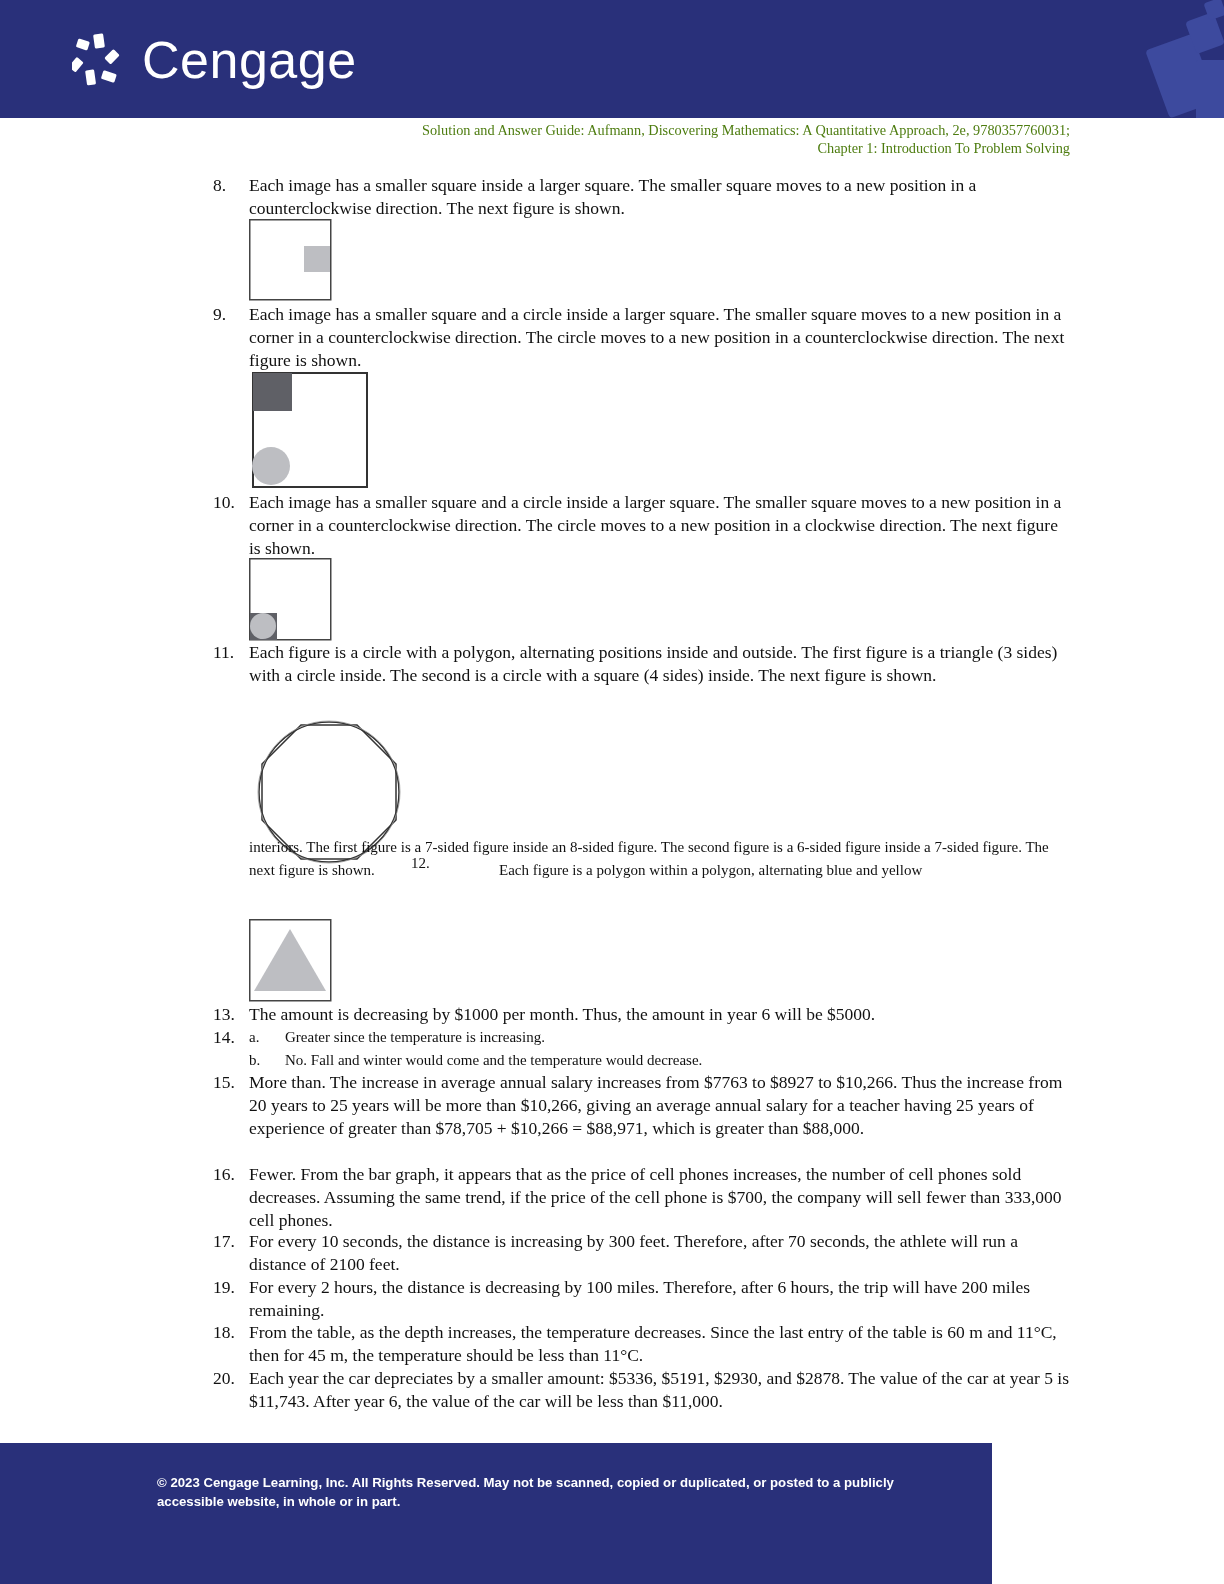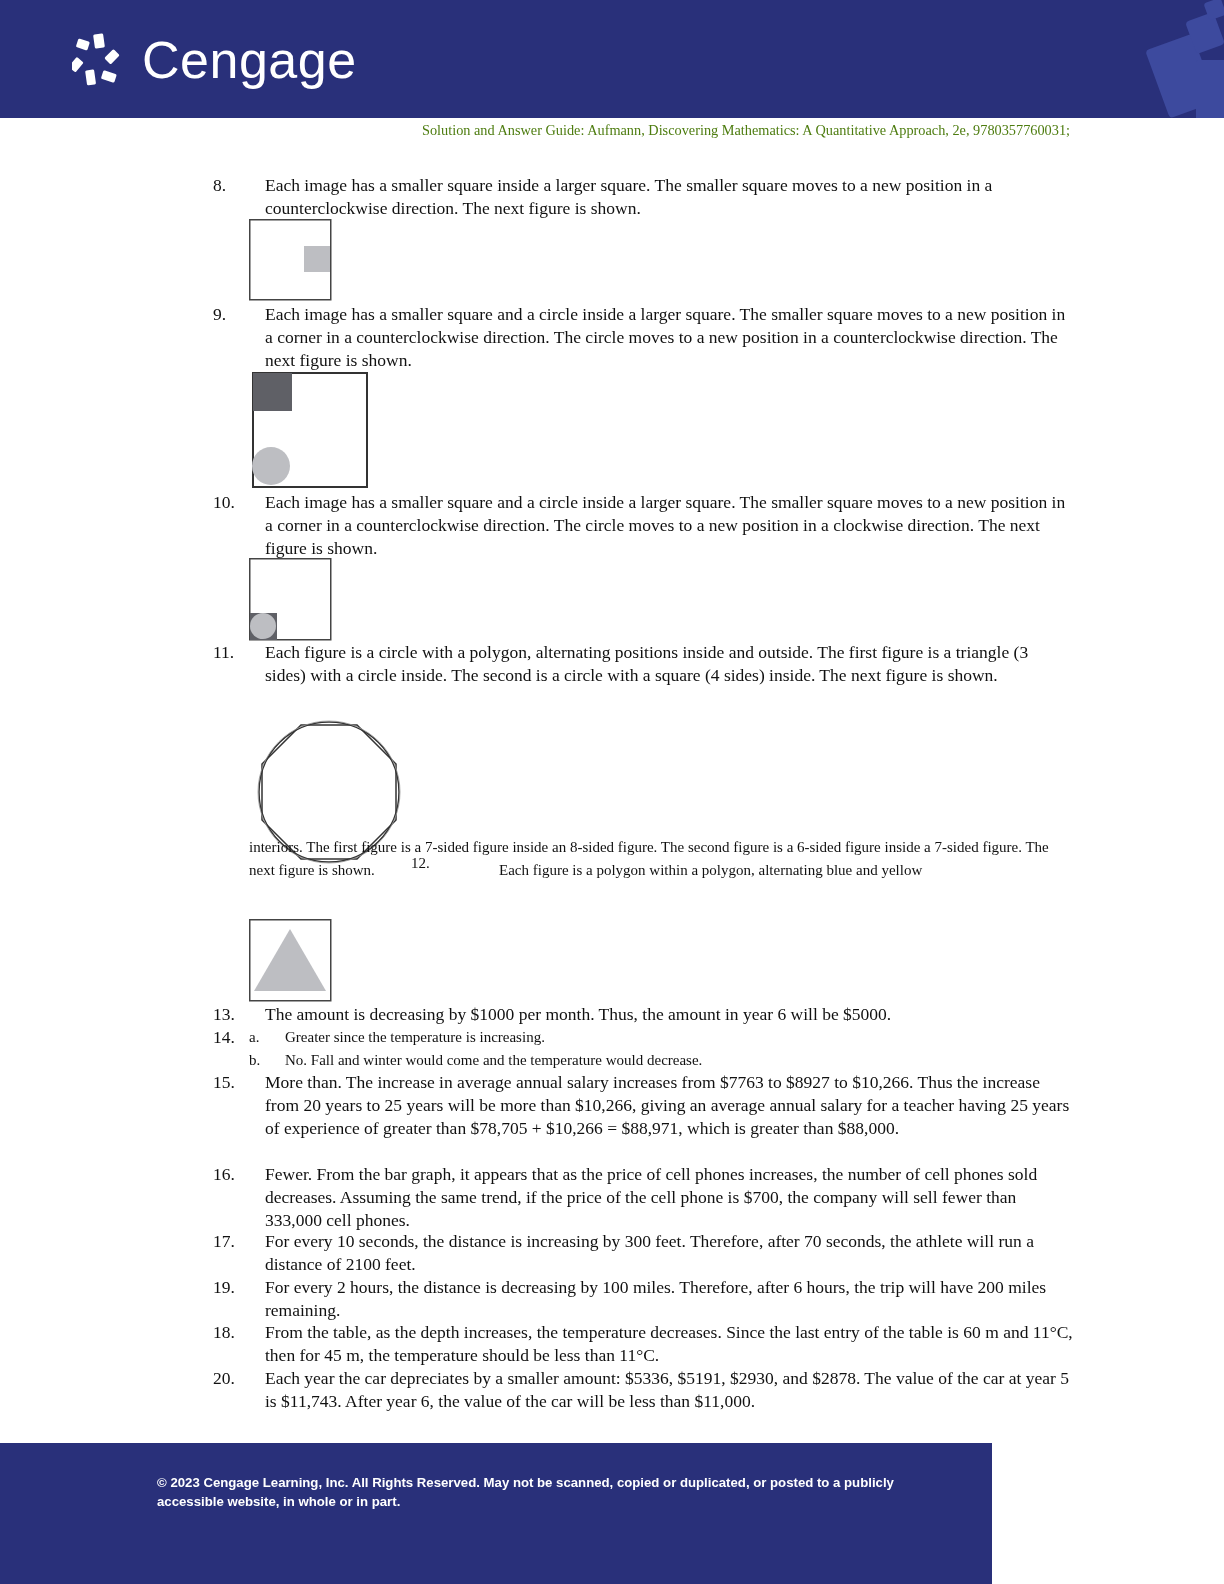--- a/index.html
+++ b/index.html
@@ -10,21 +10,21 @@
   .logo { position: absolute; left: 72px; top: 30px; height: 60px; display: flex; align-items: center; }
   .logo-mark { width: 64px; height: 60px; position: relative; }
   .logo-text { font-family: "Liberation Sans", "DejaVu Sans", sans-serif; color: #fff; font-size: 52px; letter-spacing: 0.5px; margin-left: 6px; line-height: 1; }
   .deco { position: absolute; }
 
   .running-head { position: absolute; right: 154px; top: 121px; text-align: right; font-size: 14.3px; line-height: 18px; color: #4d7c0f; }
 
   .content { position: absolute; left: 0; top: 0; width: 1224px; }
   .item { position: absolute; left: 213px; width: 860px; font-size: 17.5px; line-height: 23px; }
   .num { position: absolute; left: 0; top: 0; }
-  .txt { margin-left: 52px; }
+  .txt { margin-left: 36px; }
   .sub { position: absolute; font-size: 15px; line-height: 23px; }
 
   .fig { position: absolute; }
 
   .bottom-band { position: absolute; left: 0; top: 1443px; width: 992px; height: 141px; background: #29307a; overflow: hidden; }
   .copyright { position: absolute; left: 157px; top: 30px; width: 790px; font-family: "Liberation Sans", "DejaVu Sans", sans-serif; font-weight: bold; color: #fff; font-size: 13.2px; line-height: 19px; }
   .page-num { position: absolute; left: 1057px; top: 28px; color: #fff; font-family: "Liberation Serif", serif; font-size: 21px; }
 </style>
 </head>
 <body>
@@ -48,20 +48,21 @@
       <rect x="16" y="40" width="50" height="72" rx="4" transform="rotate(-20 41 76)"></rect>
       <rect x="50" y="16" width="30" height="34" rx="4" transform="rotate(-20 65 33)"></rect>
       <rect x="66" y="0" width="18" height="18" rx="3" transform="rotate(-20 75 9)"></rect>
       <rect x="56" y="60" width="40" height="70" rx="2"></rect>
     </g>
   </svg>
 </div>
 
 <div class="running-head">
   <div>Solution and Answer Guide: Aufmann, Discovering Mathematics: A Quantitative Approach, 2e, 9780357760031;</div>
+  <div>Chapter 1: Introduction To Problem Solving</div>
 </div>
 
 <div class="content">
 
   <div class="item" style="top:174px">
     <span class="num">8.</span>
     <div class="txt">Each image has a smaller square inside a larger square. The smaller square moves to a new position in a counterclockwise direction. The next figure is shown.</div>
   </div>
   <svg class="fig" style="left:249px;top:219px" width="83" height="82">
     <rect x="0.75" y="0.75" width="81" height="80" fill="#fff" stroke="#444" stroke-width="1.5"></rect>

